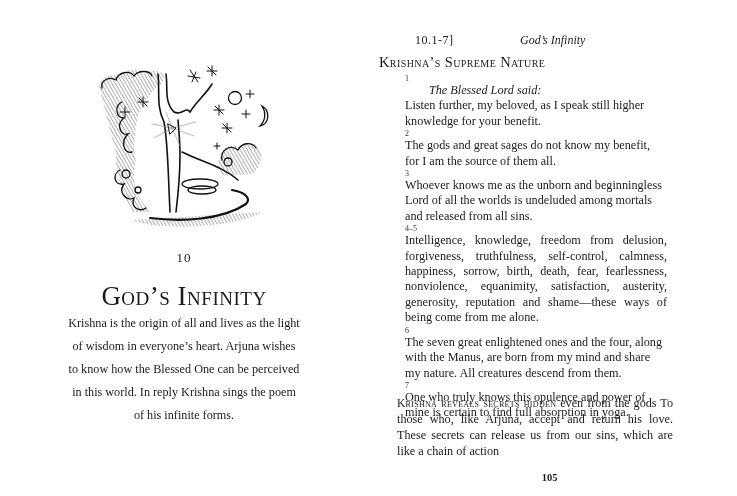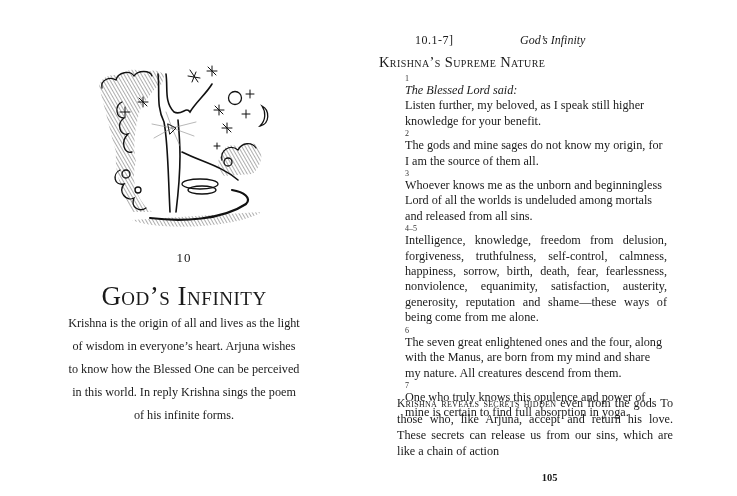--- a/index.html
+++ b/index.html
@@ -20,21 +20,21 @@
 
   .running-head { position: absolute; top: 33px; left: 30px; width: 300px; height: 16px; font-size: 12px; }
   .verse-ref { position: absolute; left: 0; top: 0; letter-spacing: 0.5px; margin-left: 17px; }
   .running-title { position: absolute; left: 122px; top: 0; font-style: italic; }
   .section-title { position: absolute; top: 54px; left: 0; width: 369px; 
                    font-size: 14.5px; font-variant: small-caps; letter-spacing: 0.4px; padding-left: 0; }
   .section-title span { position: relative; left: 11px; }
 
   .verses { position: absolute; left: 37px; top: 74px; width: 262px; font-size: 12.2px; line-height: 15.4px; }
   .verse-num { font-size: 8px; line-height: 9px; height: 9px; color: #333; }
-  .verse-speaker { font-style: italic; }
+  .verse-speaker { font-style: italic; margin-left: 24px; }
   .verse-text { }
 
   .commentary { position: absolute; left: 29px; top: 395px; width: 276px; font-size: 12.2px;
                 line-height: 16px; text-align: justify; }
   .commentary .lead { font-variant: small-caps; font-size: 11.5px; letter-spacing: 0.3px; }
 
   .page-number { position: absolute; top: 472px; left: 0; width: 369px; text-align: center; font-size: 10.5px; }
   .page-number span { position: relative; left: -3px; font-weight: bold; }
 </style>
 </head>
@@ -110,21 +110,21 @@
   </div>
 
   <div class="verses">
     <div class="verse">
       <div class="verse-num">1</div>
       <div class="verse-speaker">The Blessed Lord said:</div>
       <div class="verse-text">Listen further, my beloved, as I speak still higher knowledge for your benefit.</div>
     </div>
     <div class="verse">
       <div class="verse-num">2</div>
-      <div class="verse-text">The gods and mine sages do not know my origin, for I am the source of them all.</div>
+      <div class="verse-text">The gods and great sages do not know my benefit, for I am the source of them all.</div>
     </div>
     <div class="verse">
       <div class="verse-num">3</div>
       <div class="verse-text">Whoever knows me as the unborn and beginningless Lord of all the worlds is undeluded among mortals and released from all sins.</div>
     </div>
     <div class="verse">
       <div class="verse-num">4–5</div>
       <div class="verse-text" style="text-align: justify;">Intelligence, knowledge, freedom from delusion, forgiveness, truthfulness, self-control, calmness, happiness, sorrow, birth, death, fear, fearlessness, nonviolence, equanimity, satisfaction, austerity, generosity, reputation and shame—these ways of being come from me alone.</div>
     </div>
     <div class="verse">

